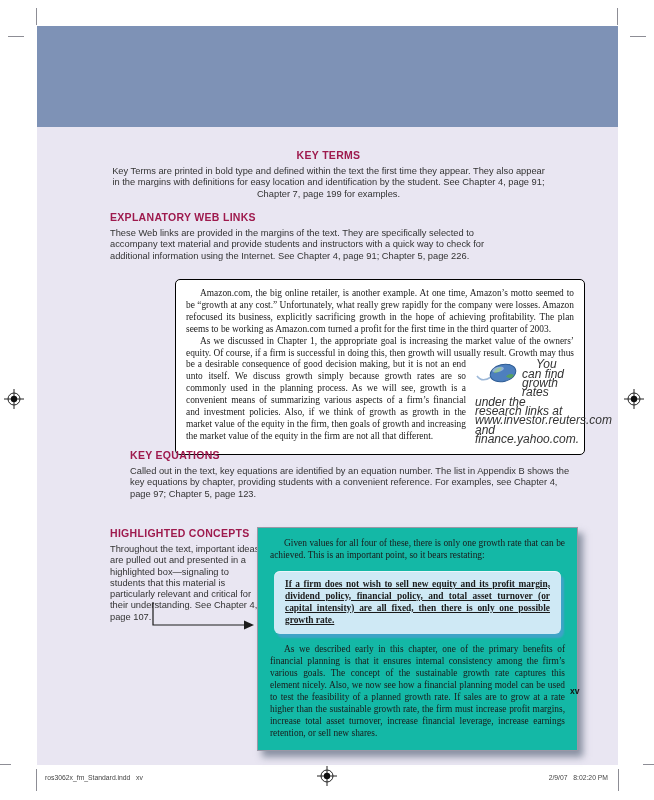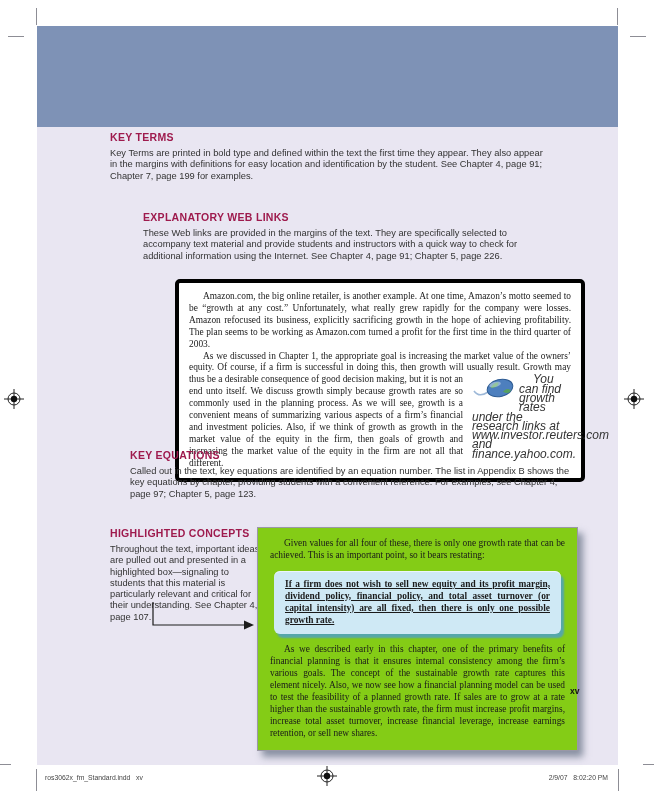--- a/index.html
+++ b/index.html
@@ -8,43 +8,43 @@
     font-family:"Liberation Sans", sans-serif;overflow:hidden;
   }
   .band{position:absolute;left:37px;top:26px;width:581px;height:101px;background:#7e92b6;}
   .page{position:absolute;left:37px;top:127px;width:581px;height:638px;background:#e9e6f2;}
   .abs{position:absolute;}
   .sec-head{font-weight:bold;font-size:10.5px;color:#9e1a4d;letter-spacing:.3px;}
   .sans-body{font-size:9.3px;line-height:11.3px;color:#333;margin-top:5px;}
   .serifTxt{font-family:"Liberation Serif", serif;font-size:9.4px;line-height:11.9px;color:#1a1a1a;text-align:justify;}
   .ind{text-indent:14px;}
   .white-box{
-    background:#ffffff;border:4px solid #000000;border-radius:5px;
+    background:#ffffff;border:1px solid #000000;border-radius:5px;
     padding:8px 10px;box-sizing:border-box;
   }
   #amazon-box{left:138px;top:152px;width:410px;}
   .m-note{
     float:right;width:99px;margin:1px 0 2px 9px;
     font-size:12px;line-height:9.3px;font-style:italic;color:#333;
     font-family:"Liberation Sans", sans-serif;text-align:left;
   }
   .m-note svg{float:left;margin:0 3px 1px 0;}
   #concept-box{
-    left:220px;top:400px;width:321px;background:#84cc16;border:1px solid #9a98a6;
+    left:220px;top:400px;width:321px;background:#14b8a6;border:1px solid #9a98a6;
     padding:10px 12px;box-sizing:border-box;
     box-shadow:5px 6px 7px rgba(58,74,96,0.55);
   }
   .hl-box{
     margin:9px 4px 10px 4px;padding:8px 11px;background:#cfe9f5;border-radius:6px;
     box-shadow:3px 4px 2px rgba(74,158,208,0.8), inset 0 1px 0 rgba(255,255,255,0.6);
     font-weight:bold;text-align:justify;text-decoration:underline;
   }
   #hl-concepts-body{width:150px;}
-  #key-terms{left:73px;top:4px;width:437px;}
-  #web-links{left:73px;top:84px;width:404px;margin-left:33px;}
+  #key-terms{left:73px;top:22px;width:437px;text-align:center;}
+  #web-links{left:73px;top:84px;width:404px;}
   #key-equations{left:73px;top:322px;width:448px;margin-left:20px;}
   #hl-concepts{left:73px;top:400px;width:152px;}
   #arrow{left:114px;top:474px;}
   #pageno{left:533px;top:559px;font-weight:bold;font-size:8.5px;color:#111;}
   .footer-txt{font-size:6.8px;color:#454545;white-space:pre;top:774px;}
   .tick{position:absolute;background:#8d8d95;}
   .reg{position:absolute;}
 </style>
 </head>
 <body>

